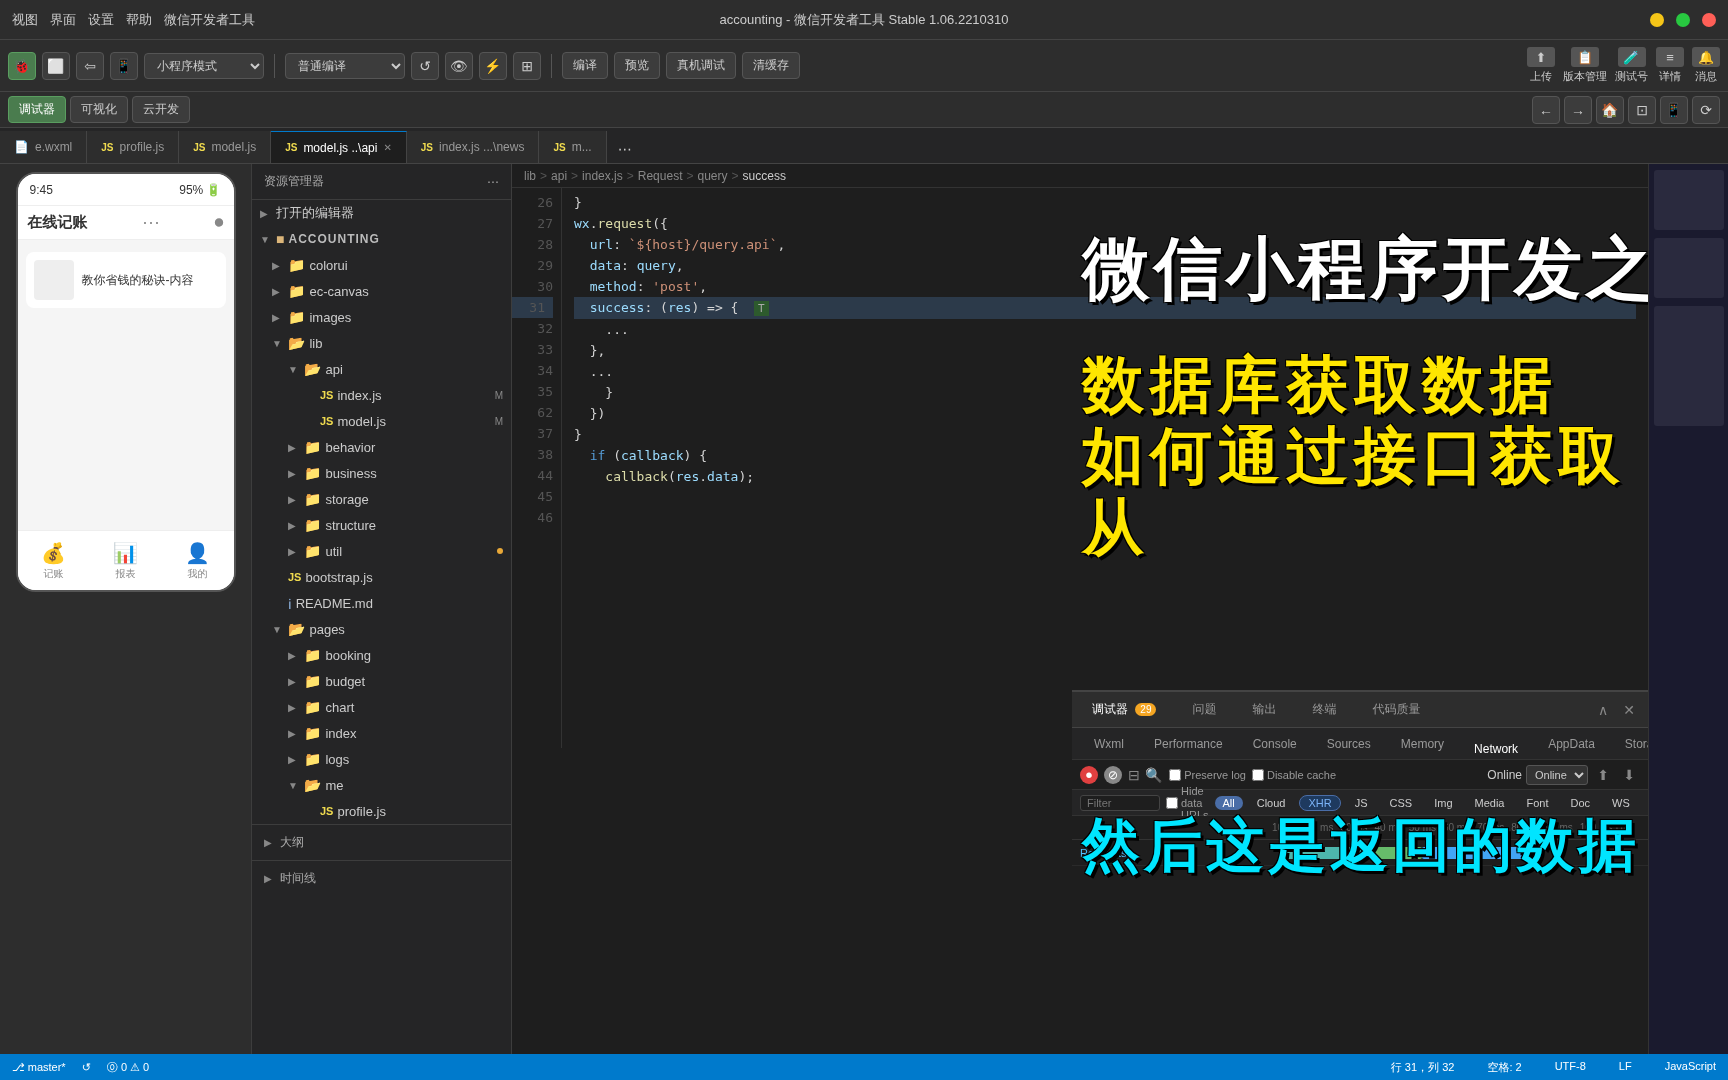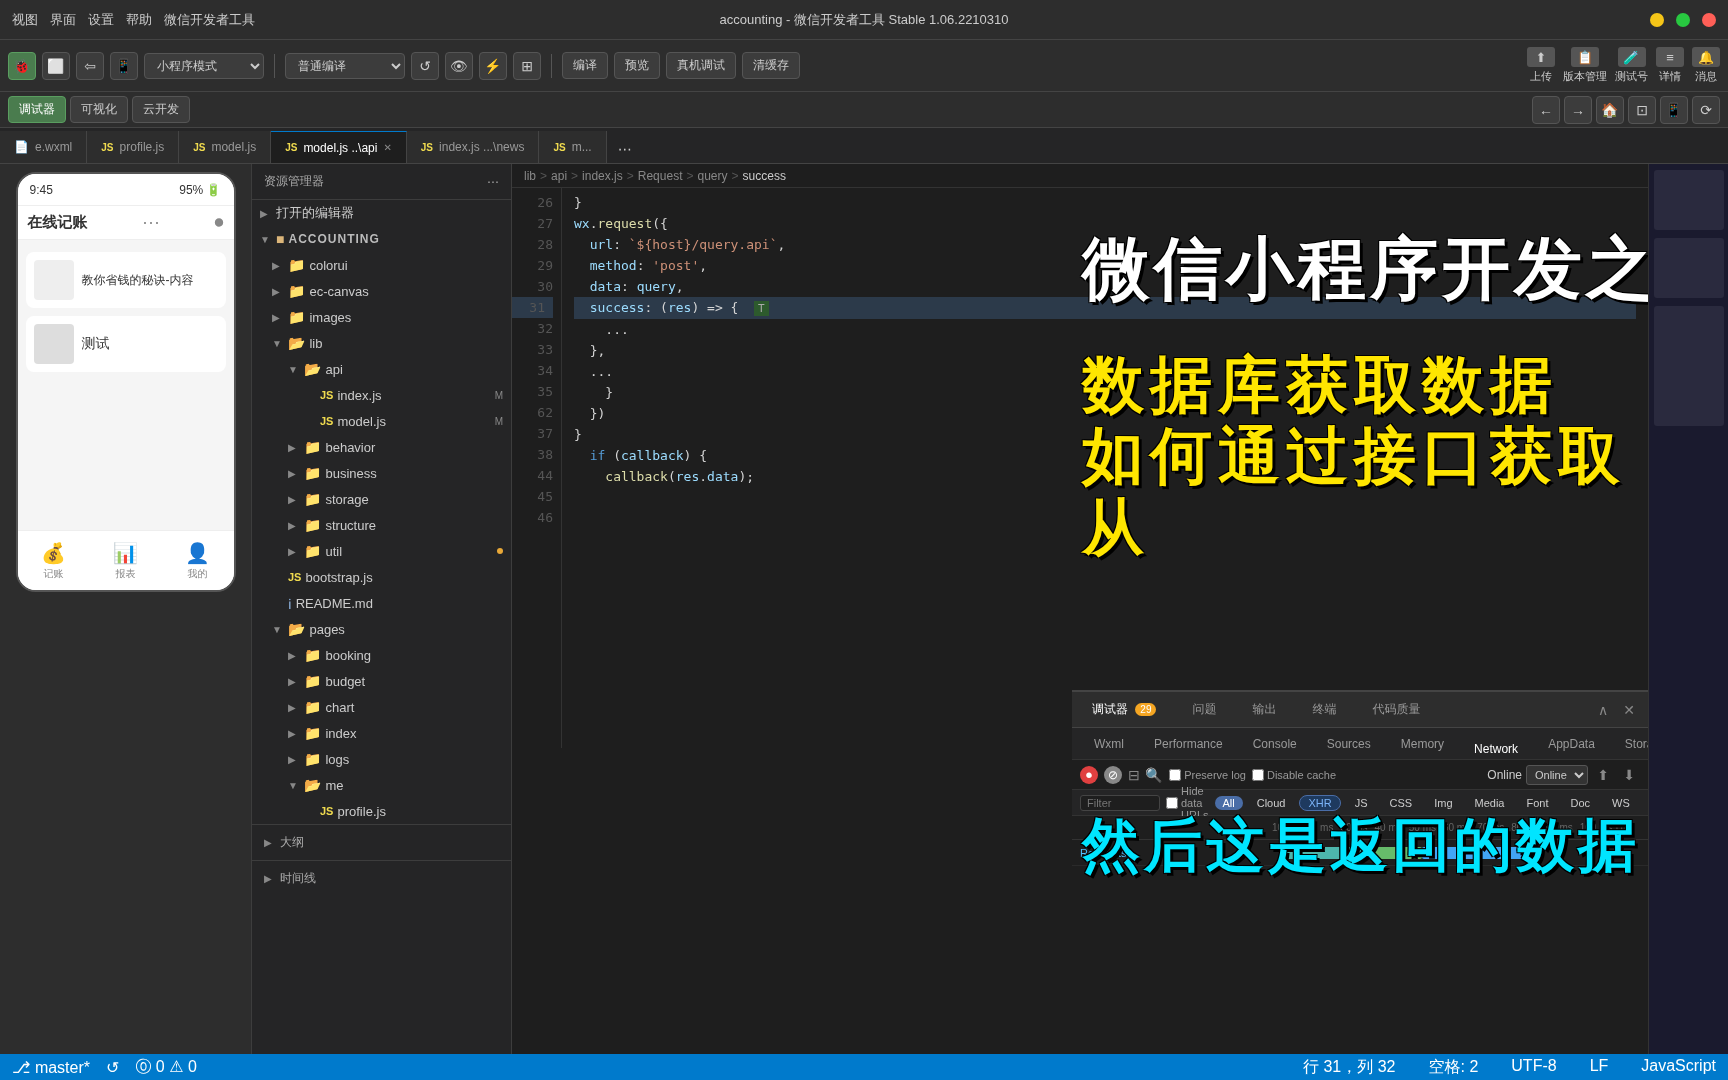--- a/index.html
+++ b/index.html
@@ -625,21 +625,21 @@
     .status-bar {
       position: absolute;
       bottom: 0;
       left: 0;
       right: 0;
       height: 26px;
       background: #007acc;
       display: flex;
       align-items: center;
       padding: 0 12px;
-      font-size: 16px;
+      font-size: 11px;
       color: #fff;
       gap: 16px;
       z-index: 20;
     }
     .status-bar-right {
       margin-left: auto;
       display: flex;
       gap: 33px;
     }
   </style>
@@ -763,26 +763,20 @@
         <span style="color:#888;font-size:18px;">···</span>
         <span style="color:#888;font-size:18px;">⏺</span>
       </div>
       <div class="phone-content">
         <div class="phone-card">
           <div style="display:flex;align-items:center;gap:8px;">
             <div style="width:40px;height:40px;background:#eee;border-radius:4px;"></div>
             <span style="font-size:12px;color:#333;">教你省钱的秘诀-内容</span>
           </div>
         </div>
-        <div class="phone-card" style="margin-top:8px;">
-          <div style="display:flex;align-items:center;gap:8px;">
-            <div style="width:40px;height:40px;background:#ddd;border-radius:4px;"></div>
-            <span style="font-size:14px;color:#333;">测试</span>
-          </div>
-        </div>
       </div>
       <div class="phone-navbar">
         <div class="phone-nav-item">
           <span class="nav-icon">💰</span>
           <span>记账</span>
         </div>
         <div class="phone-nav-item">
           <span class="nav-icon">📊</span>
           <span>报表</span>
         </div>
@@ -969,22 +963,22 @@
         <div>37</div>
         <div>38</div>
         <div>44</div>
         <div>45</div>
         <div>46</div>
       </div>
       <div class="code-content">
         <div><span class="op">}</span></div>
         <div><span class="prop">wx</span><span class="op">.</span><span class="fn">request</span><span class="op">({</span></div>
         <div>&nbsp;&nbsp;<span class="prop">url</span><span class="op">: </span><span class="str">`${host}/query.api`</span><span class="op">,</span></div>
+        <div>&nbsp;&nbsp;<span class="prop">data</span><span class="op">: </span><span class="prop">query</span><span class="op">,</span></div>
         <div>&nbsp;&nbsp;<span class="prop">method</span><span class="op">: </span><span class="str">'post'</span><span class="op">,</span></div>
-        <div>&nbsp;&nbsp;<span class="prop">data</span><span class="op">: </span><span class="prop">query</span><span class="op">,</span></div>
         <div class="highlighted-line">&nbsp;&nbsp;<span class="prop">success</span><span class="op">: </span><span class="op">(</span><span class="prop">res</span><span class="op">) =&gt; {</span>&nbsp;&nbsp;<span style="background:#2d5a2d;padding:1px 4px;font-size:11px;color:#aaa;">T</span></div>
         <div>&nbsp;&nbsp;&nbsp;&nbsp;<span class="op">...</span></div>
         <div>&nbsp;&nbsp;<span class="op">},</span></div>
         <div>&nbsp;&nbsp;<span class="op">...</span></div>
         <div>&nbsp;&nbsp;&nbsp;&nbsp;<span class="op">}</span></div>
         <div>&nbsp;&nbsp;<span class="op">})</span></div>
         <div><span class="op">}</span></div>
         <div></div>
         <div></div>
         <div>&nbsp;&nbsp;<span class="kw">if</span> <span class="op">(</span><span class="prop">callback</span><span class="op">) {</span></div>

